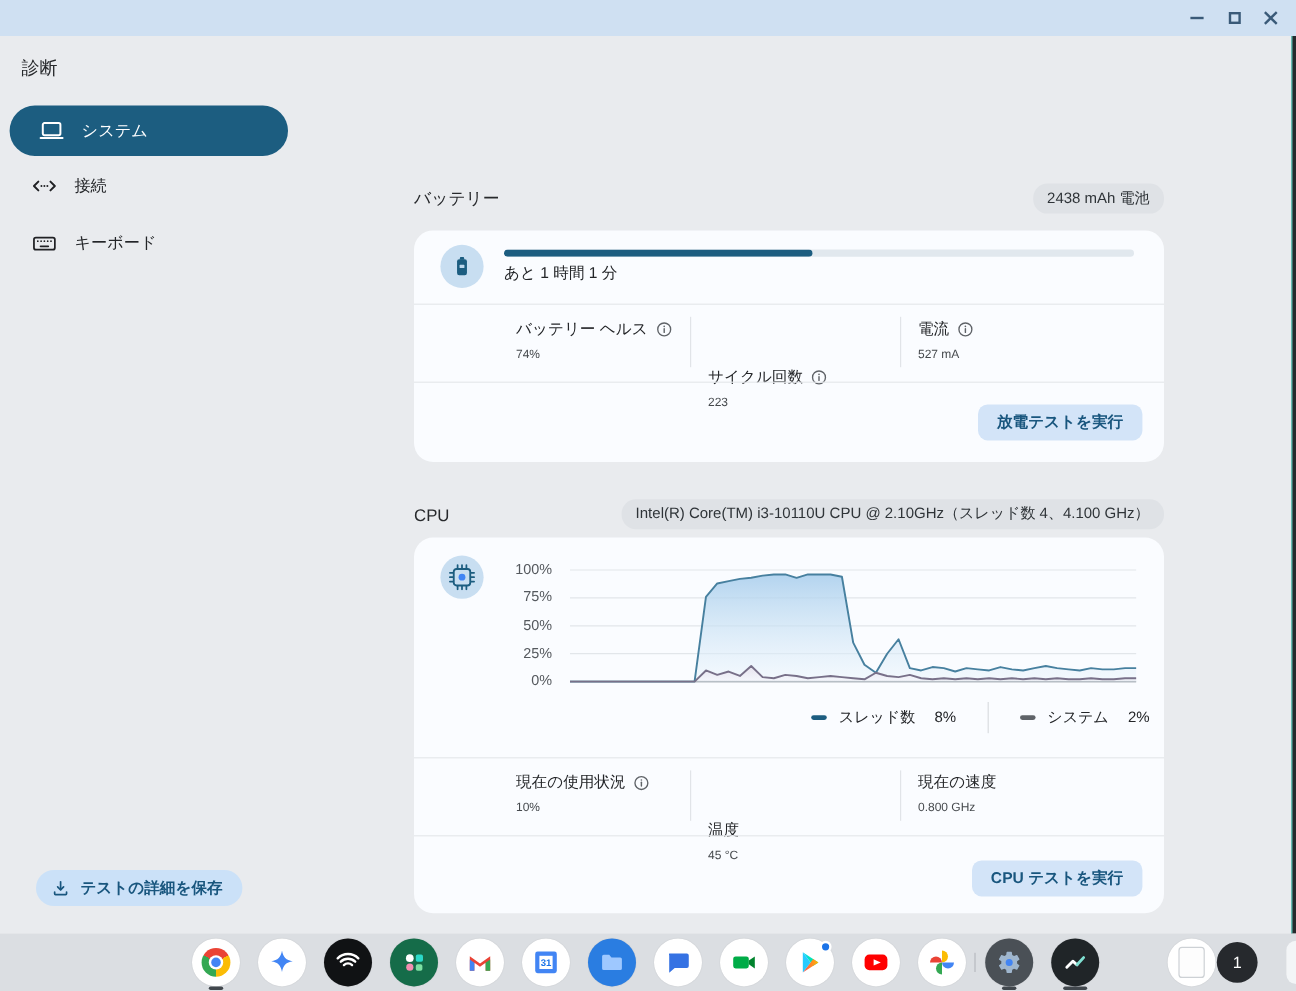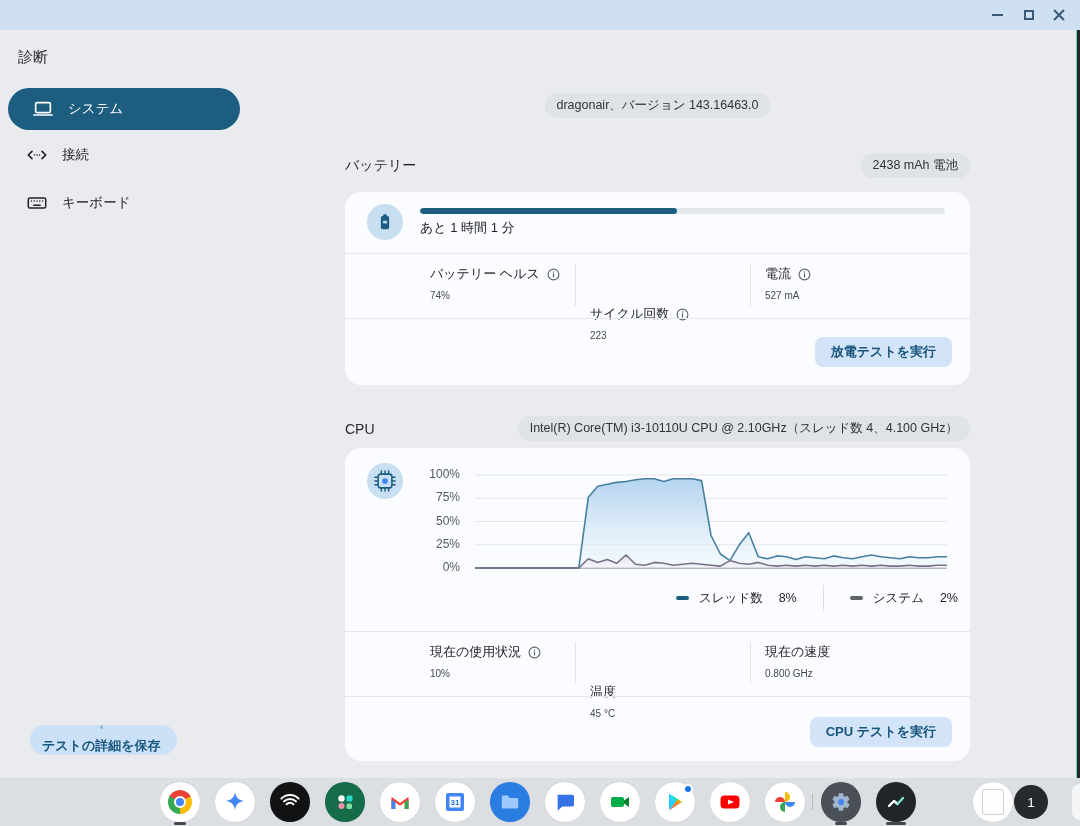--- a/index.html
+++ b/index.html
@@ -66,21 +66,21 @@
   .ytick { position:absolute; width:32px; text-align:right; font-size:12px; color:#55595e; }
   .cpu-chart { position:absolute; left:130px; top:26px; width:472px; height:95px; }
   .legend-row { position:absolute; left:0; top:137px; width:613px; display:flex; align-items:center; justify-content:flex-end; gap:12px; font-size:12.5px; color:#232528; }
   .legend-dash { width:13px; height:4px; border-radius:2px; display:inline-block; }
   .legend-item { display:flex; align-items:center; gap:10px; }
   .legend-val { margin-left:6px; color:#232528; }
   .legend-sep { width:1px; height:26px; background:#dadce0; margin:0 14px; }
 
   
   .save-btn { position:absolute; left:30px; top:695px; height:30px; border:none; border-radius:15px; background:#cbe1f8;
-    color:#19567e; font-size:13px; font-weight:bold; font-family:inherit; padding:0 16px 0 12px; display:flex; align-items:center; gap:8px; cursor:pointer;flex-direction:column; }
+    color:#19567e; font-size:13px; font-weight:bold; font-family:inherit; padding:0 16px 0 12px; display:flex; align-items:center; gap:8px; cursor:pointer; }
 
   
   .bg-window-edge { position:absolute; right:0; top:0; width:4px; height:748px; background:#25292c; border-left:1px solid #6fd6cb; }
 
   
   .shelf { position:absolute; left:0; top:778px; width:1080px; height:48px; background:#dbdee2; }
   .shelf-app { position:absolute; top:4px; width:40px; height:40px; border-radius:50%; background:#fff;
     display:flex; align-items:center; justify-content:center; cursor:pointer; box-shadow:0 0 1px rgba(0,0,0,.15); }
   .run-dash { position:absolute; top:44px; height:3px; border-radius:2px; background:#41474d; }
   .shelf-sep { position:absolute; left:812px; top:16px; width:1px; height:16px; background:#b6babf; }
@@ -151,23 +151,20 @@
             <path d="M6.5 8 2.5 12l4 4"></path>
             <path d="M17.5 8l4 4-4 4"></path>
             <circle cx="9.3" cy="12" r="0.9" fill="#202124" stroke="none"></circle>
             <circle cx="12" cy="12" r="0.9" fill="#202124" stroke="none"></circle>
             <circle cx="14.7" cy="12" r="0.9" fill="#202124" stroke="none"></circle>
           </svg>
       </span>
       <span>接続</span>
     </div>
 
-    <div class="device-chip-wrap">
-      <span class="chip">dragonair、バージョン 143.16463.0</span>
-    </div>
 
     <div class="section-head sec-batt">
       <span class="section-label">バッテリー</span>
       <span class="chip">2438 mAh 電池</span>
     </div>
 
     <div class="card card-batt">
       <div class="icon-circle" style="top:12px;">
         <svg width="22" height="22" viewBox="0 0 24 24">
             <rect x="10" y="3.5" width="4" height="2.5" rx="1" fill="#1c5d80"></rect>

